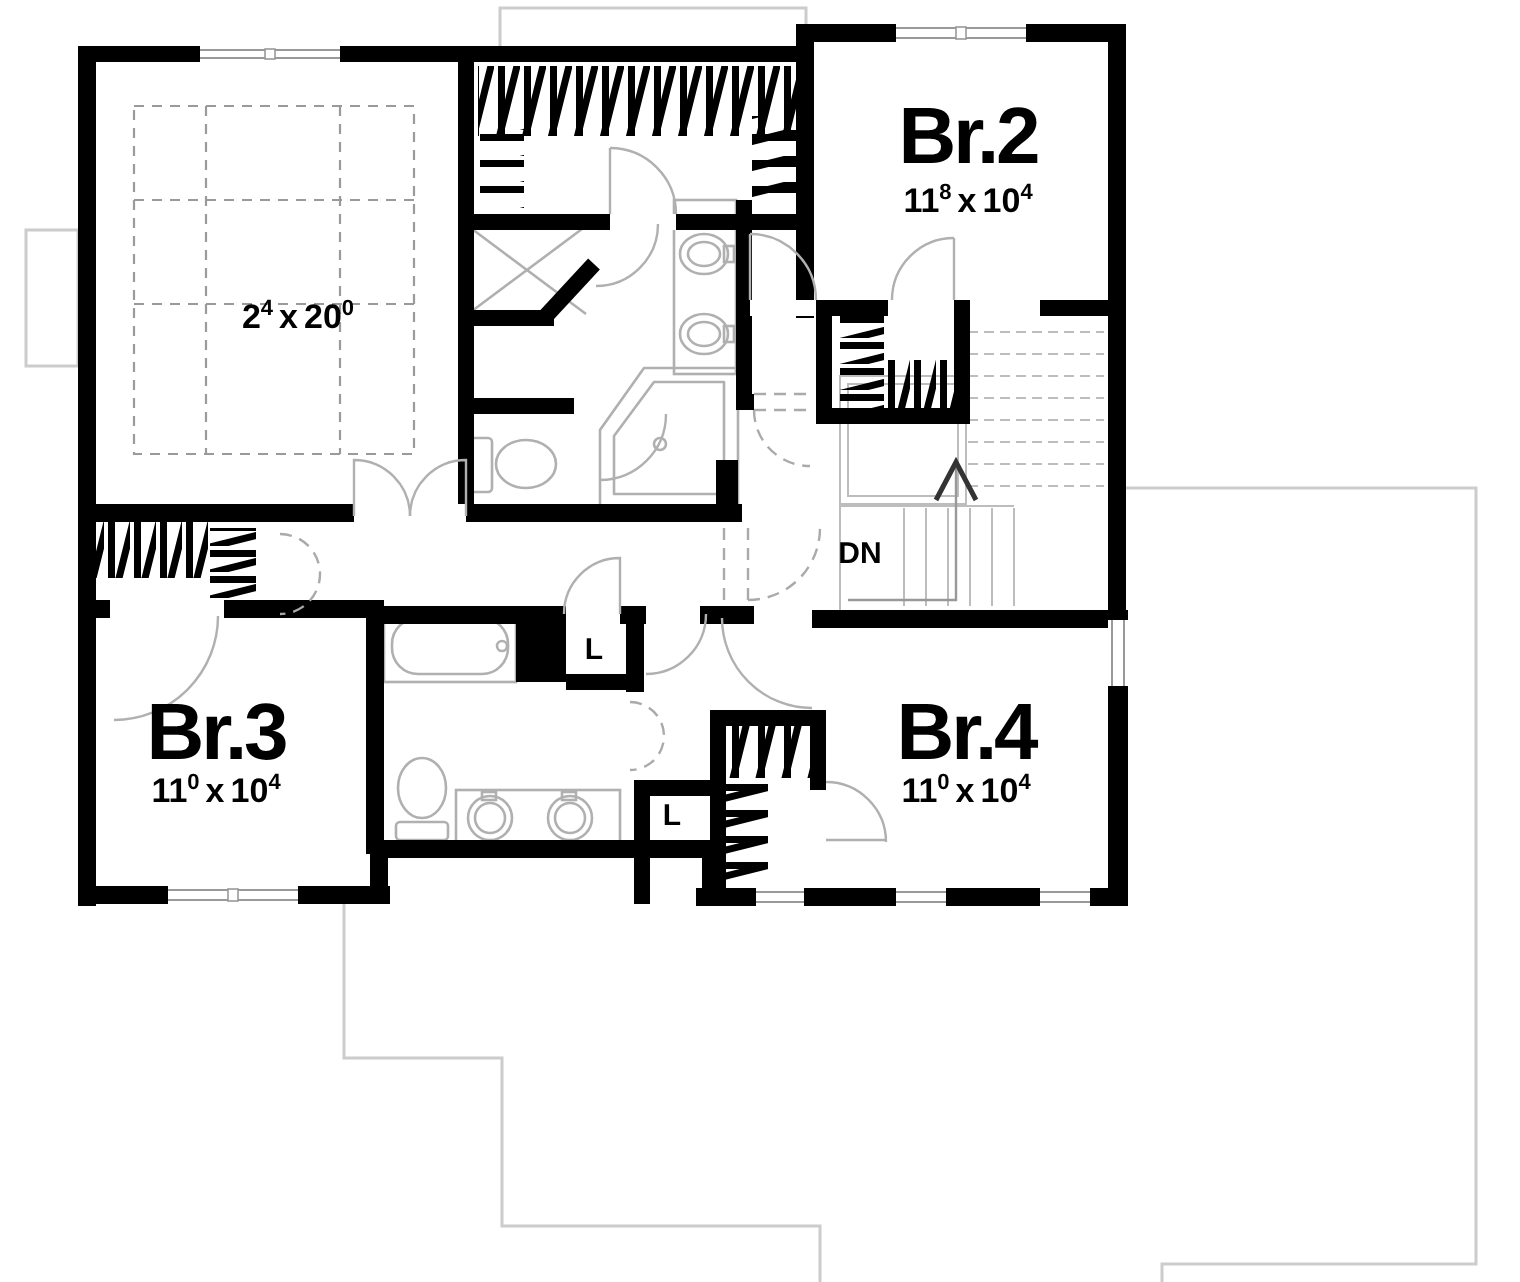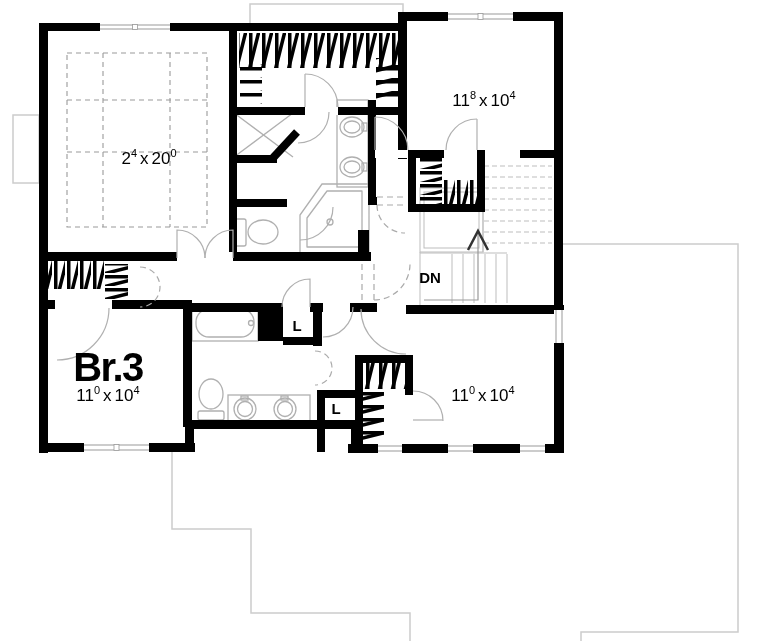--- a/index.html
+++ b/index.html
@@ -7,21 +7,21 @@
     position:relative;width:760px;height:641px;background:#ffffff;overflow:hidden;
     font-family:"Liberation Sans",sans-serif;
   }
   #plan-svg{position:absolute;left:0;top:0;}
   .room-label{
     position:absolute;transform:translate(-50%,-50%);
     font-weight:bold;font-size:40px;letter-spacing:-1.5px;color:#000;white-space:nowrap;
   }
   .dim-label{
     position:absolute;transform:translate(-50%,-50%);
-    font-weight:normal;font-size:17px;color:#000;white-space:nowrap;text-align:right;
+    font-weight:bold;font-size:17px;color:#000;white-space:nowrap;text-align:right;
   }
   .dim-label sup{font-size:11px;line-height:0;}
   .dim-label .sep{margin:0 3px;}
   .small-label{
     position:absolute;transform:translate(-50%,-50%);
     font-weight:bold;font-size:15px;color:#000;white-space:nowrap;text-align:right;
   }
 </style>
 </head>
 <body>
@@ -277,24 +277,26 @@
       <line x1="374" y1="264" x2="374" y2="300"></line>
       <path d="M 374,300 A 36 36 0 0 0 410,264"></path>
     </g>
     <path d="M 140,267 A 20 20 0 0 1 140,307" stroke="#aaaaaa" stroke-dasharray="6,4"></path>
     <path d="M 315,351 A 17 17 0 0 1 315,385" stroke="#aaaaaa" stroke-dasharray="6,4"></path>
   </g>
 </svg>
 
   <div class="dim-label" style="left:149px;top:159px"><span>2</span><sup>4</sup><span class="sep">x</span><span>20</span><sup>0</sup></div>
 
+  <div class="room-label" style="left:484px;top:69px">Br.2</div>
   <div class="dim-label" style="left:484px;top:101px"><span>11</span><sup>8</sup><span class="sep">x</span><span>10</span><sup>4</sup></div>
 
   <div class="room-label" style="left:108px;top:367px">Br.3</div>
   <div class="dim-label" style="left:108px;top:396px"><span>11</span><sup>0</sup><span class="sep">x</span><span>10</span><sup>4</sup></div>
 
+  <div class="room-label" style="left:483px;top:367px">Br.4</div>
   <div class="dim-label" style="left:483px;top:396px"><span>11</span><sup>0</sup><span class="sep">x</span><span>10</span><sup>4</sup></div>
 
   <div class="small-label" style="left:430px;top:277px">DN</div>
   <div class="small-label" style="left:297px;top:325px">L</div>
   <div class="small-label" style="left:336px;top:408px">L</div>
 
 </div>
 
 </body></html>

